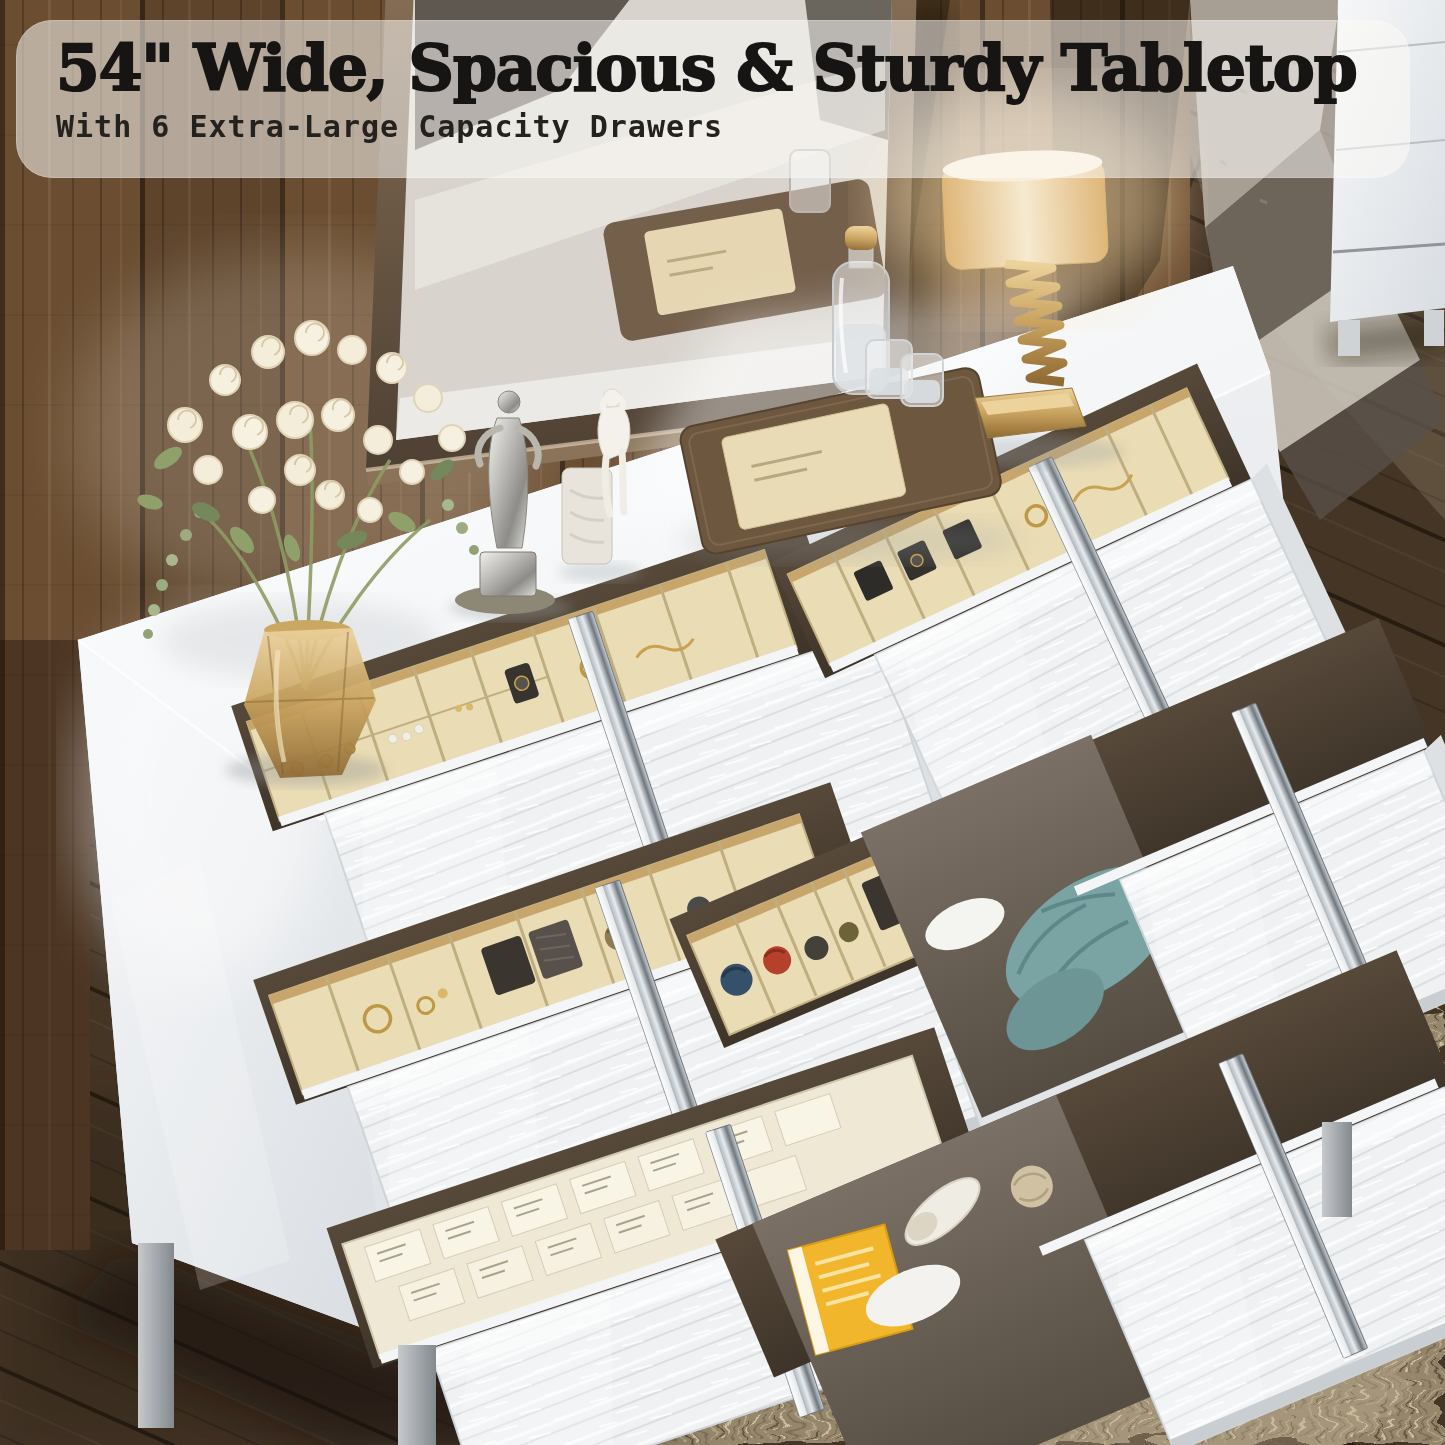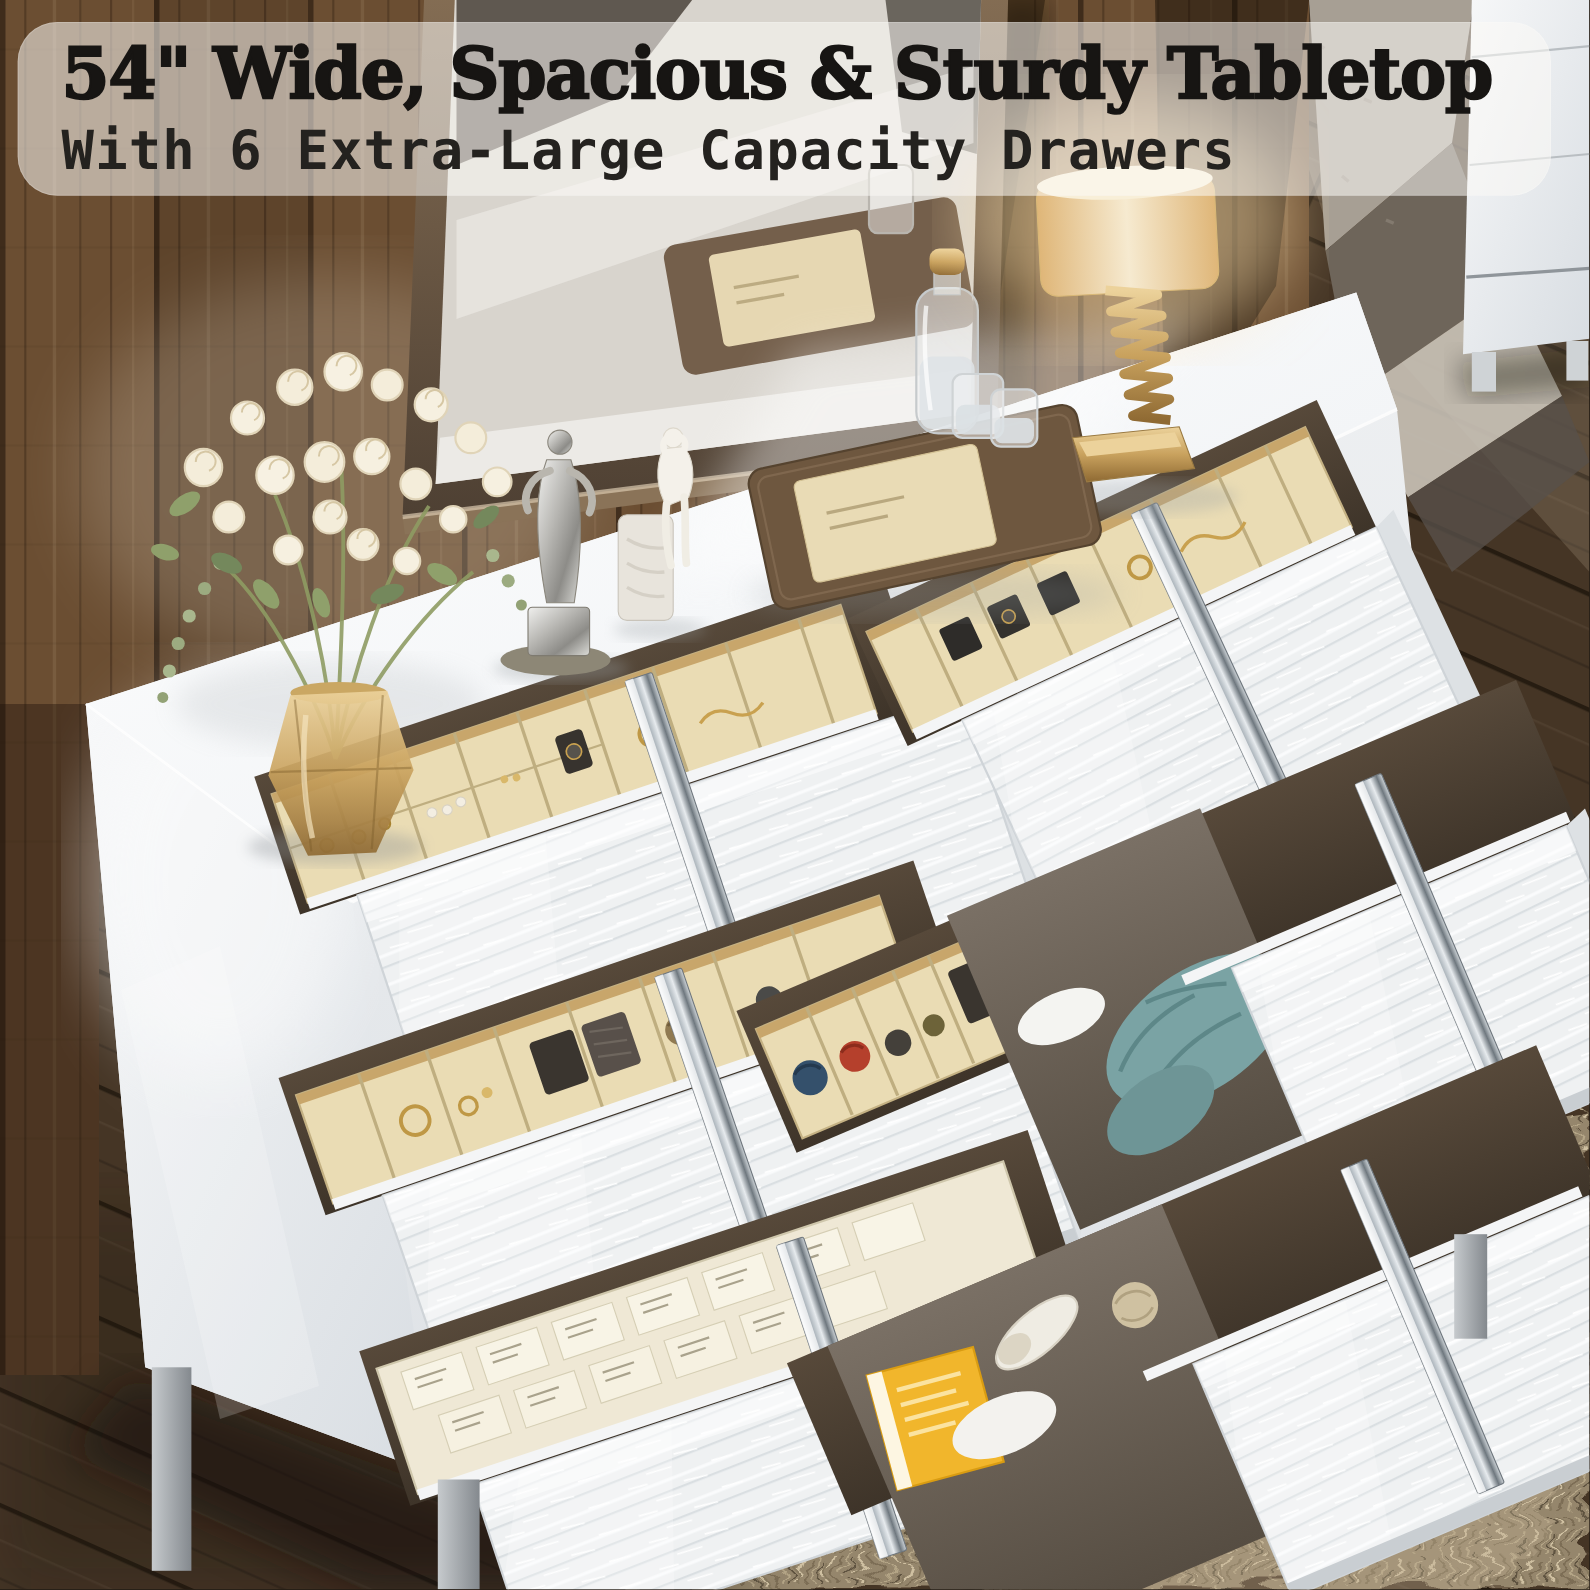--- a/index.html
+++ b/index.html
@@ -8,21 +8,21 @@
   svg.scene{position:absolute;left:0;top:0;}
   .overlay{position:absolute;left:16px;top:20px;width:1394px;height:158px;
            border-radius:36px;background:rgba(252,250,246,.55);
            box-shadow:inset 0 0 0 1px rgba(255,255,255,.18);
            padding:14px 0 0 40px;box-sizing:border-box;}
   .title{font-family:"DejaVu Serif","Liberation Serif",serif;font-weight:700;
          font-size:64px;line-height:1.05;color:#171513;letter-spacing:-1px;
          -webkit-text-stroke:2.2px #171513;white-space:nowrap;
          transform:scaleX(.98);transform-origin:left top;}
   .subtitle{margin-top:8px;font-family:"DejaVu Sans Mono","Liberation Mono",monospace;
-         font-weight:700;font-size:49px;color:#24221f;letter-spacing:1px;white-space:nowrap;}
+         font-weight:700;font-size:30px;color:#24221f;letter-spacing:1px;white-space:nowrap;}
 </style>
 </head>
 <body>
 
 <div class="stage">
 
 <svg class="scene" width="1445" height="1445" viewBox="0 0 1445 1445">
 <defs>
   <linearGradient id="gold" x1="0" y1="0" x2="0" y2="1">
     <stop offset="0" stop-color="#ecd29b"></stop>

